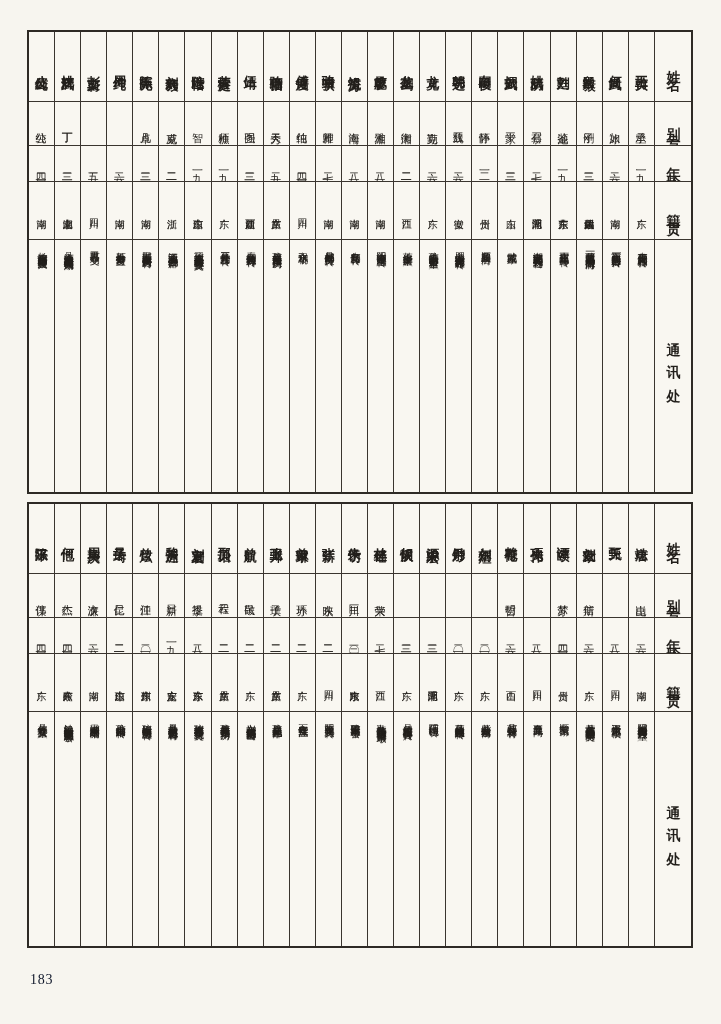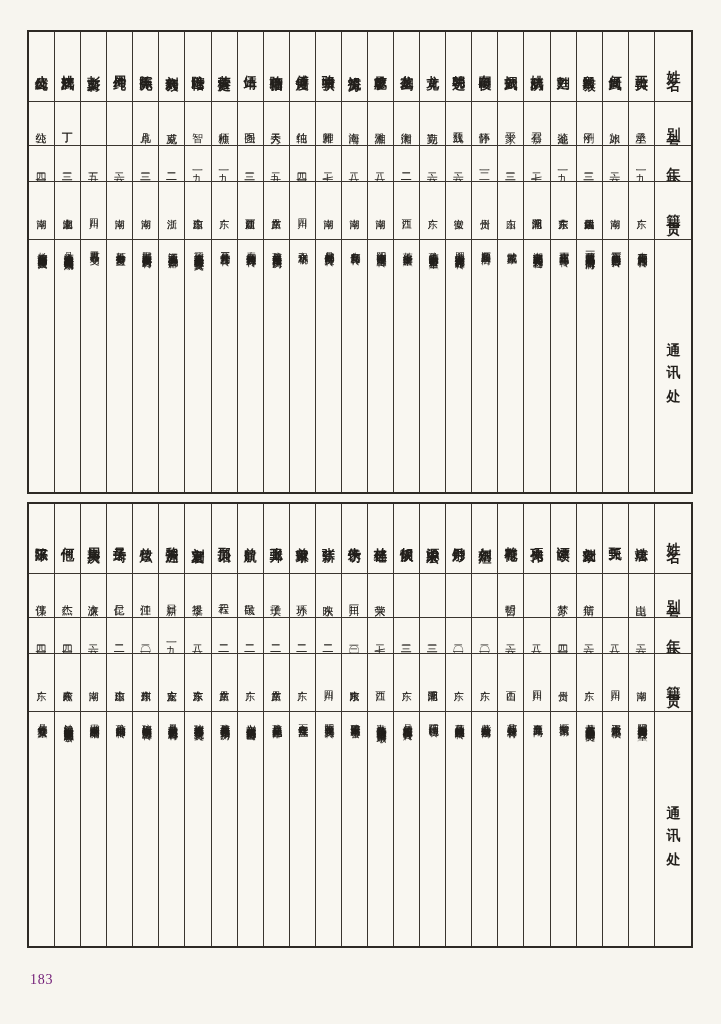--- a/index.html
+++ b/index.html
@@ -71,21 +71,21 @@
   }
   
   .header-col .cell{
     font-size:14px;font-weight:bold;
     text-align:center;padding-right:10px;
     letter-spacing:.55em;line-height:15px;
   }
   .header-col .cell.address{letter-spacing:1.7em;padding-top:4px;}
   .page-number{
     position:absolute;left:30px;top:972px;
-    font-size:14px;color:#701a75;
+    font-size:14px;color:#0f172a;
     letter-spacing:.05em;
   }
 </style>
 </head>
 <body>
 
 <div class="page">
   <div class="frame">
 
     <div class="band b1" id="band-0">

